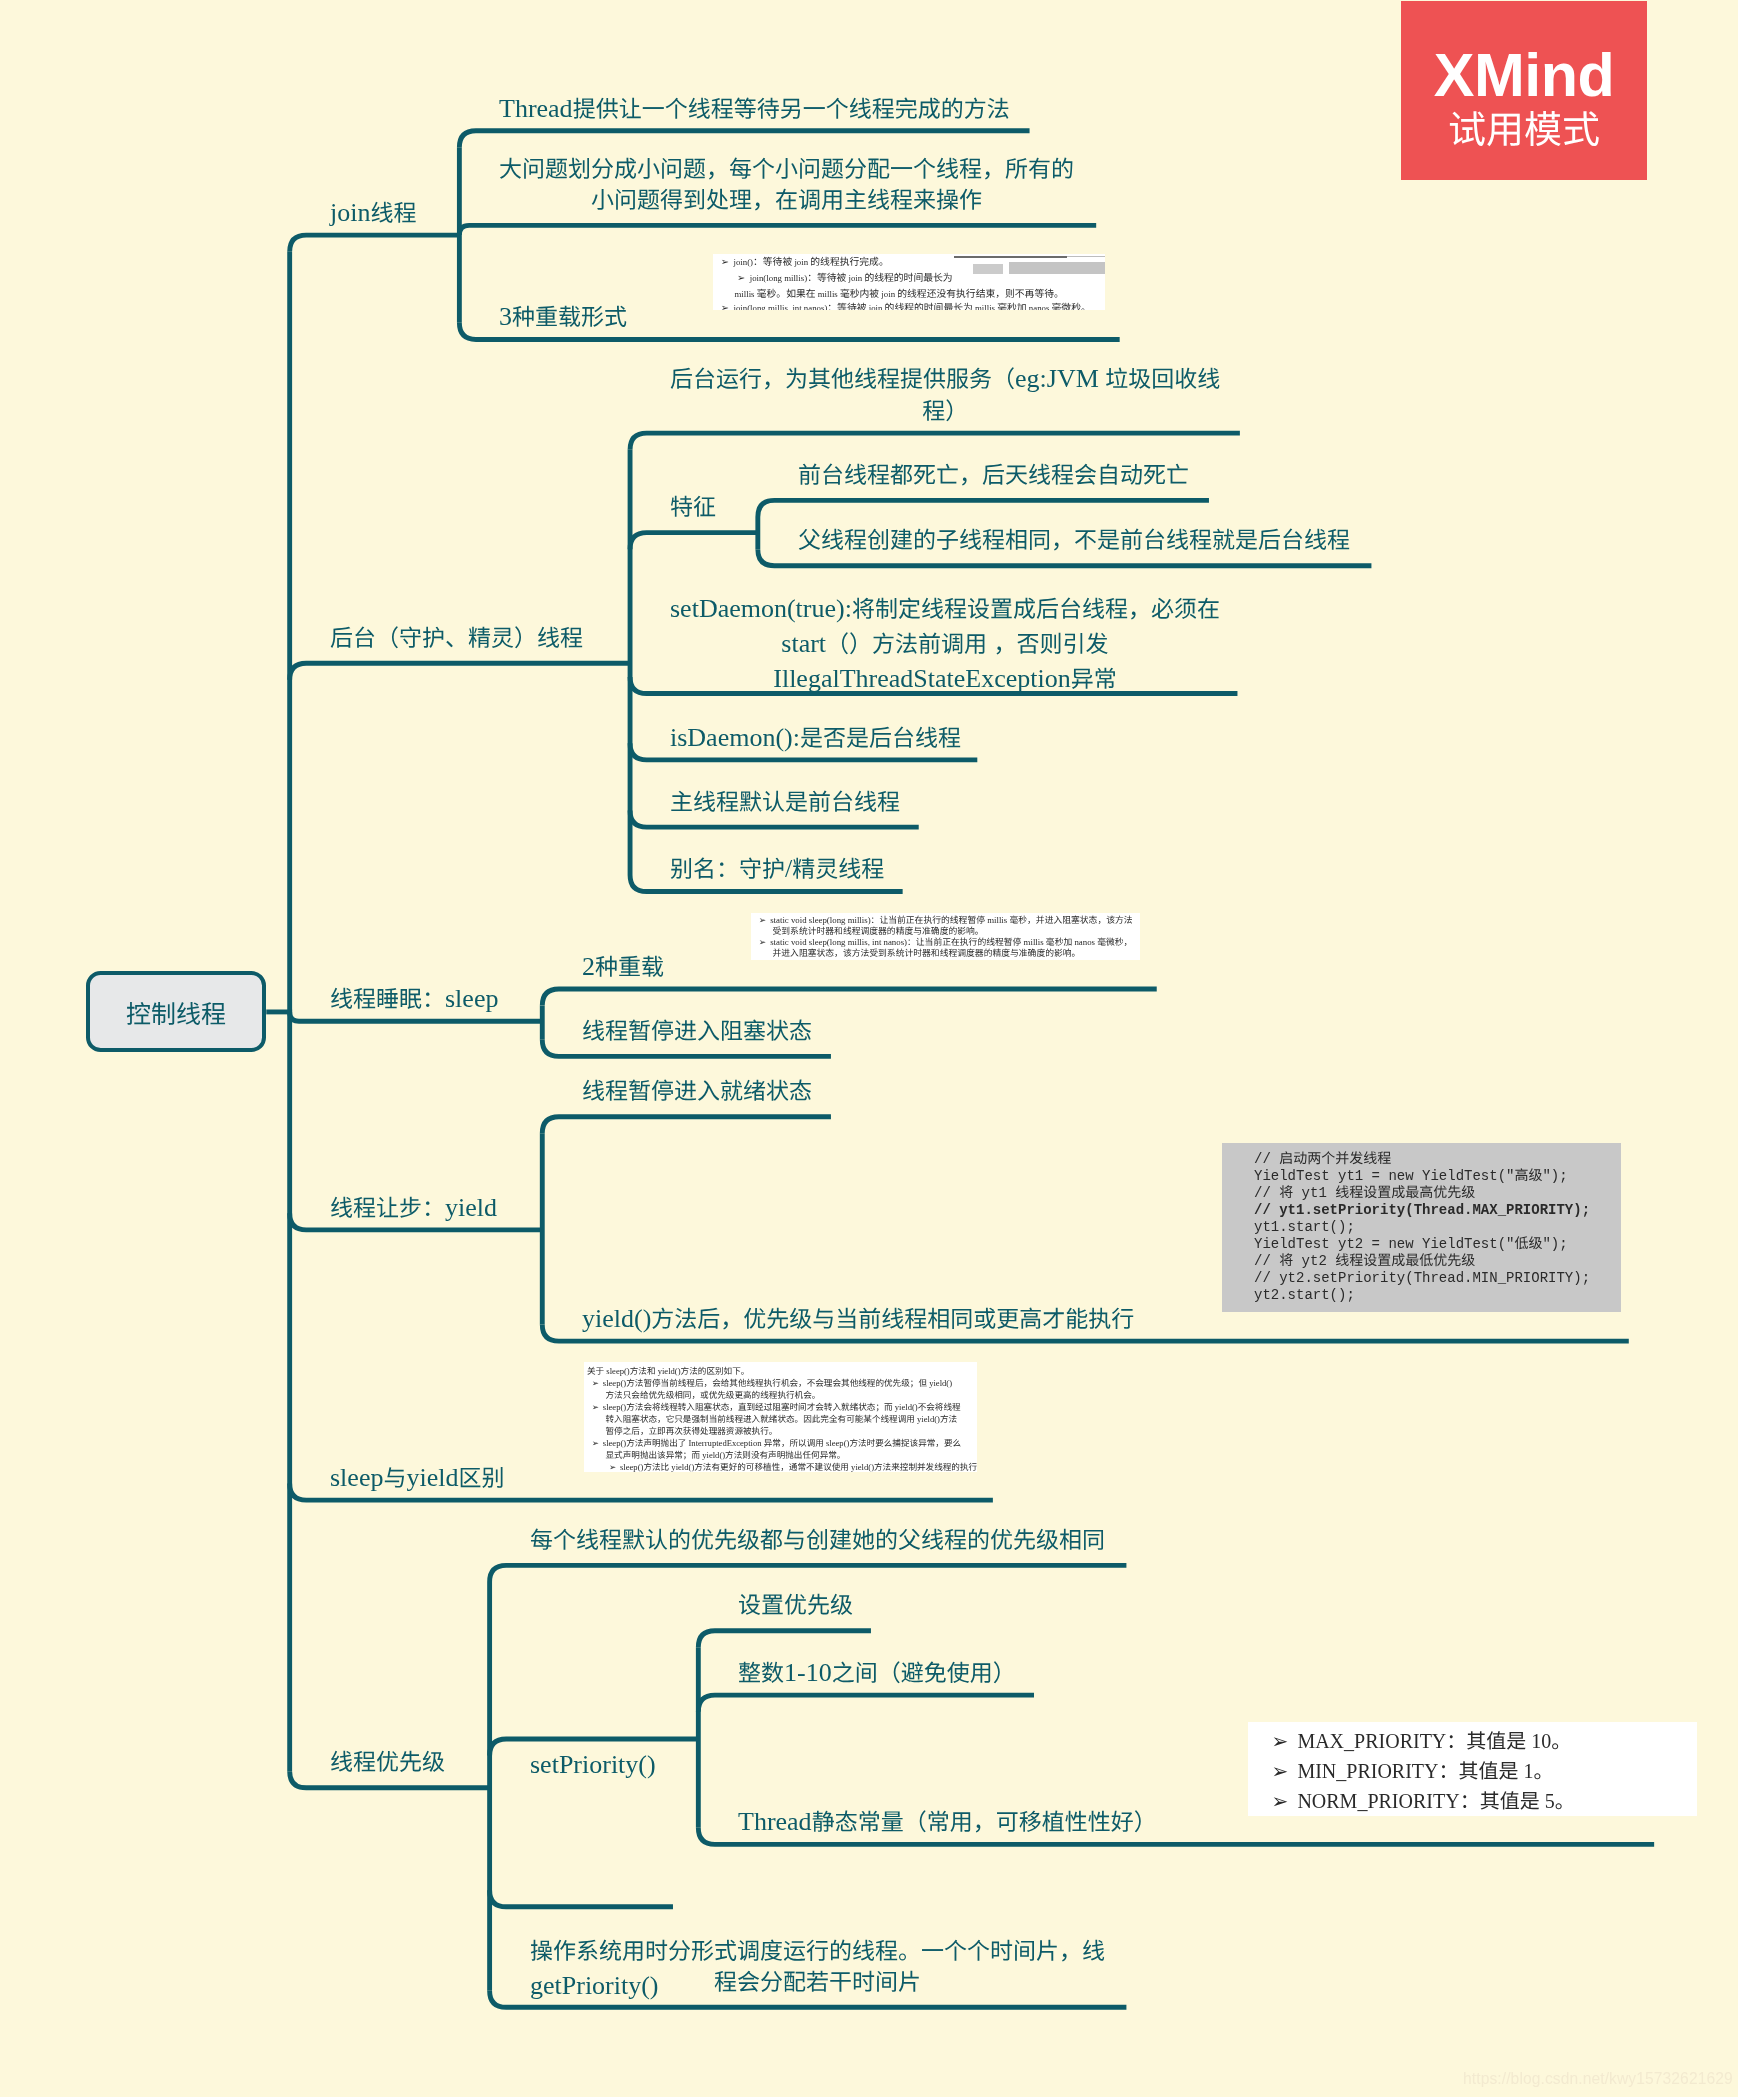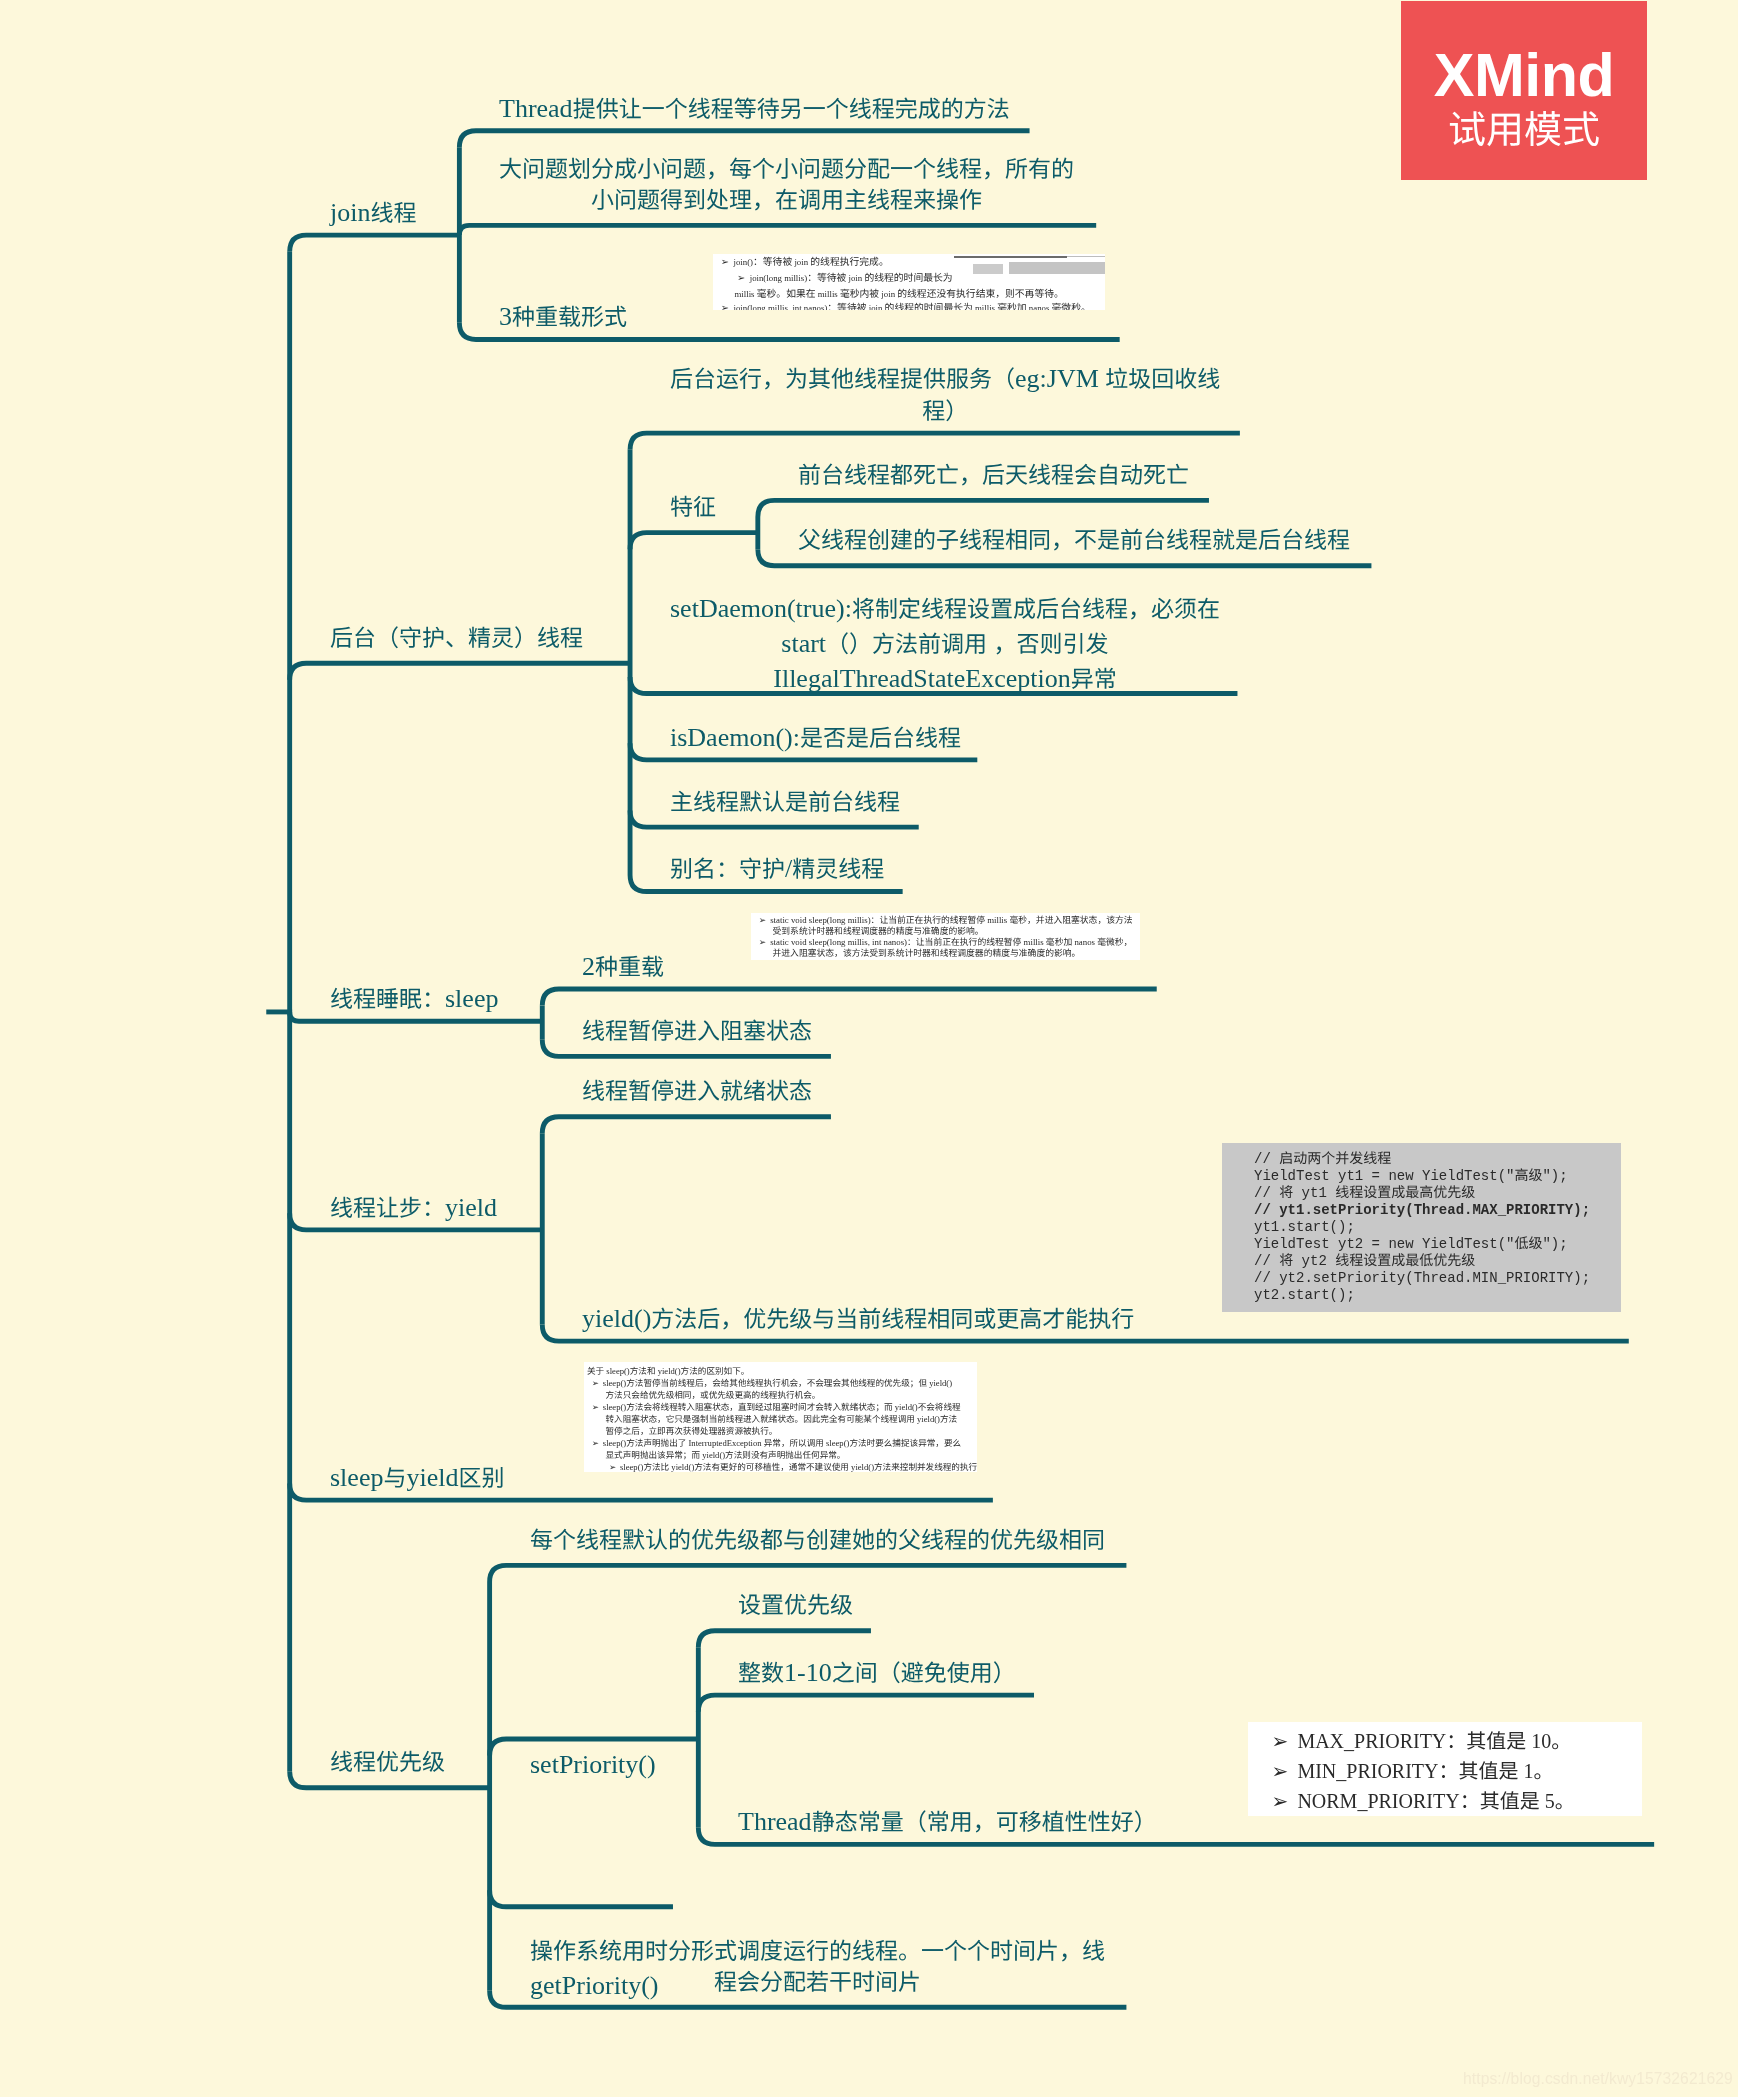--- a/index.html
+++ b/index.html
@@ -109,21 +109,21 @@
           <div class="ln" style="font-size:8.6px;line-height:12px;padding-left:7.8px;"><span class="bullet" style="width:11px">➢</span><span style="font-size:8.6px">sleep()</span>方法暂停当前线程后，会给其他线程执行机会，不会理会其他线程的优先级；但<span style="font-size:8.6px"> yield()</span></div>
           <div class="ln" style="font-size:8.6px;line-height:12px;padding-left:21.5px;">方法只会给优先级相同，或优先级更高的线程执行机会。</div>
           <div class="ln" style="font-size:8.6px;line-height:12px;padding-left:7.8px;"><span class="bullet" style="width:11px">➢</span><span style="font-size:8.6px">sleep()</span>方法会将线程转入阻塞状态，直到经过阻塞时间才会转入就绪状态；而<span style="font-size:8.6px"> yield()</span>不会将线程</div>
           <div class="ln" style="font-size:8.6px;line-height:12px;padding-left:21.5px;">转入阻塞状态，它只是强制当前线程进入就绪状态。因此完全有可能某个线程调用<span style="font-size:8.6px"> yield()</span>方法</div>
           <div class="ln" style="font-size:8.6px;line-height:12px;padding-left:21.5px;">暂停之后，立即再次获得处理器资源被执行。</div>
           <div class="ln" style="font-size:8.6px;line-height:12px;padding-left:7.8px;"><span class="bullet" style="width:11px">➢</span><span style="font-size:8.6px">sleep()</span>方法声明抛出了<span style="font-size:8.6px"> InterruptedException </span>异常，所以调用<span style="font-size:8.6px"> sleep()</span>方法时要么捕捉该异常，要么</div>
           <div class="ln" style="font-size:8.6px;line-height:12px;padding-left:21.5px;">显式声明抛出该异常；而<span style="font-size:8.6px"> yield()</span>方法则没有声明抛出任何异常。</div>
           <div class="ln" style="font-size:8.6px;line-height:12px;padding-left:25px;"><span class="bullet" style="width:11px">➢</span><span style="font-size:8.6px">sleep()</span>方法比<span style="font-size:8.6px"> yield()</span>方法有更好的可移植性，通常不建议使用<span style="font-size:8.6px"> yield()</span>方法来控制并发线程的执行。</div>
         </div>
       </div>
-      <div class="attach" style="left: 1248px; top: 1722px; width: 394px; height: 94px; position: absolute;">
+      <div class="attach" style="left: 1248px; top: 1722px; width: 449px; height: 94px; position: absolute;">
         <div style="padding-top:3.9px">
           <div class="ln" style="font-size:20px;line-height:30px;padding-left:23.4px;"><span class="bullet" style="width:26px">➢</span><span style="font-size:20px">MAX_PRIORITY</span>：其值是<span style="font-size:20px"> 10</span>。</div>
           <div class="ln" style="font-size:20px;line-height:30px;padding-left:23.4px;"><span class="bullet" style="width:26px">➢</span><span style="font-size:20px">MIN_PRIORITY</span>：其值是<span style="font-size:20px"> 1</span>。</div>
           <div class="ln" style="font-size:20px;line-height:30px;padding-left:23.4px;"><span class="bullet" style="width:26px">➢</span><span style="font-size:20px">NORM_PRIORITY</span>：其值是<span style="font-size:20px"> 5</span>。</div>
         </div>
       </div>
     </div>
   <div id="nodes">
       <div class="label" style="left: 330px; top: 196px;"><span class="lat">join</span>线程</div>
       <div class="label" style="left: 499px; top: 92px;"><span class="lat">Thread</span>提供让一个线程等待另一个线程完成的方法</div>
@@ -152,19 +152,22 @@
       <div class="label" style="left: 330px; top: 1748px;">线程优先级</div>
       <div class="label" style="left: 530px; top: 1526px;">每个线程默认的优先级都与创建她的父线程的优先级相同</div>
       <div class="label" style="left: 530px; top: 1700px; margin-top: 48px;"><span class="lat">setPriority()</span></div>
       <div class="label" style="left: 738px; top: 1591px;">设置优先级</div>
       <div class="label" style="left: 738px; top: 1656px;">整数<span class="lat">1-10</span>之间（避免使用）</div>
       <div class="label" style="left: 738px; top: 1805px;"><span class="lat">Thread</span>静态常量（常用，可移植性性好）</div>
       <div class="label" style="left: 530px; top: 1969px;"><span class="lat">getPriority()</span></div>
       <div class="label" style="left: 530px; top: 1937px;">操作系统用时分形式调度运行的线程。一个个时间片，线
 程会分配若干时间片</div>
     </div>
+  <div id="rootnode">
+    <span>控制线程</span>
+  </div>
   <div id="xmind">
     <div class="brand">XMind</div>
     <div class="mode">试用模式</div>
   </div>
   <div id="csdn">https://blog.csdn.net/kwy15732621629</div>
 </div>
 
 
 </body></html>

